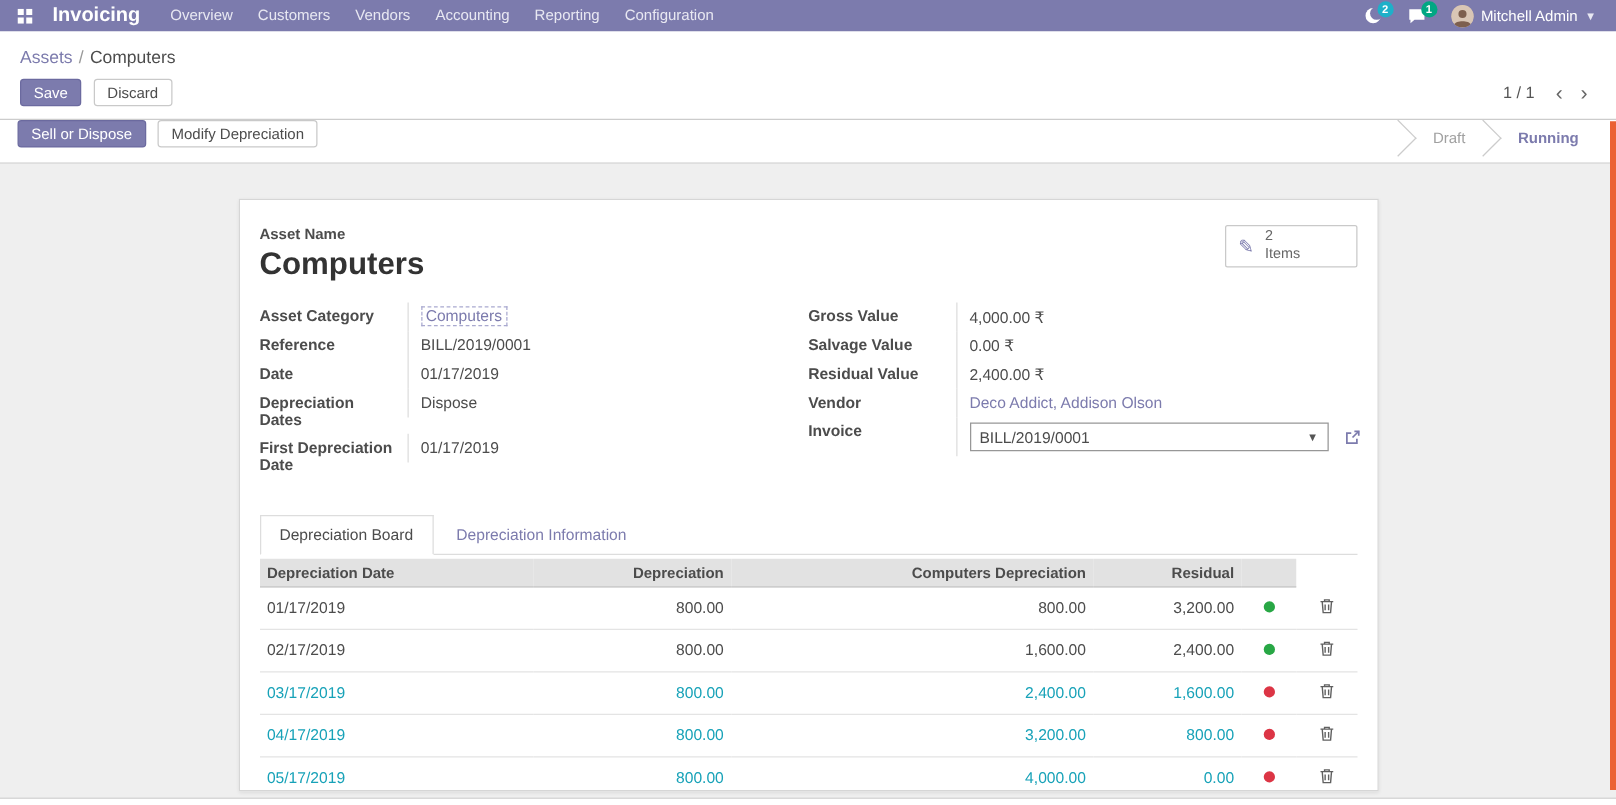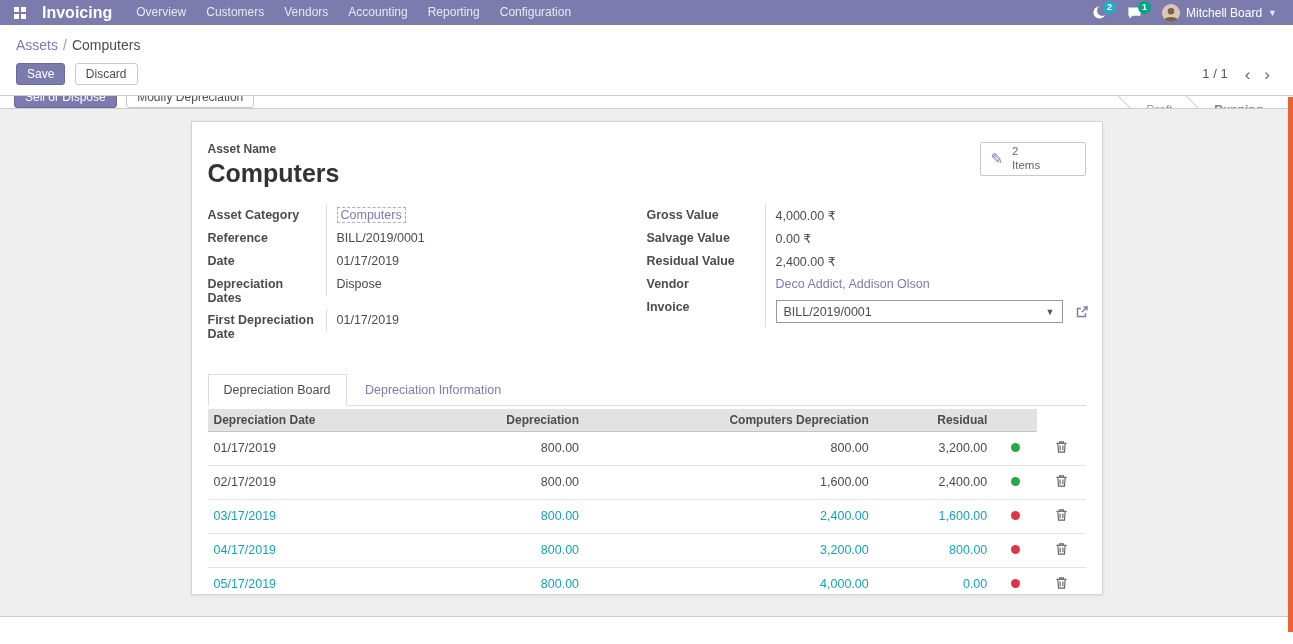--- a/index.html
+++ b/index.html
@@ -43,31 +43,31 @@
   .breadcrumb .sep{color:#999;margin:0 5px;}
   .breadcrumb .current{color:var(--text);}
   .cp-row{display:flex;justify-content:space-between;align-items:center;padding:0 16px;height:26px;margin-bottom:8px;}
   .btn{font-size:12px;padding:3px 10px;border-radius:3px;border:1px solid #c9c9c9;background:#fff;color:var(--text);cursor:pointer;margin-right:6px;}
   .btn-primary{background:var(--primary);border-color:var(--primary-dark);color:#fff;}
   .cp-right{display:flex;color:#555;}
   .pager-count{font-size:13px;margin-right:10px;}
   .pager-btn{color:#666;font-size:17px;line-height:17px;padding:0 7px;}
 
   
-  .statusbar{height:14px;background:#fff;border-top:1px solid #ccc;border-bottom:1px solid #ccc;
-    display:flex;justify-content:space-between;align-items:flex-end;padding-left:14px;overflow:hidden;}
+  .statusbar{height:36px;background:#fff;border-top:1px solid #ccc;border-bottom:1px solid #ccc;
+    display:flex;justify-content:space-between;align-items:flex-start;padding-left:14px;overflow:hidden;}
   .sb-states{display:flex;align-self:stretch;padding-right:14px;}
   .state{position:relative;padding:0 16px 0 26px;line-height:28px;font-size:12px;color:#a0a0a0;cursor:pointer;}
   .state::before{content:"";position:absolute;left:-12px;top:3.5px;width:20px;height:20px;
     border-top:1px solid #ccc;border-right:1px solid #ccc;transform:rotate(45deg);}
   .state.active{color:var(--primary);font-weight:700;}
 
   
   .content{background:#efefef;height:507px;padding-top:12px;}
-  .sheet{width:912px;height:474px;margin:0 auto;background:#fff;border:1px solid #d6d6d6;
+  .sheet{width:912px;height:474px;margin:16px auto;background:#fff;border:1px solid #d6d6d6;
     box-shadow:0 1px 3px rgba(0,0,0,.08);padding:20px 16px;overflow:hidden;}
   .sheet-head{display:flex;justify-content:space-between;align-items:flex-start;margin-bottom:16px;}
   .small-label{font-size:12px;font-weight:700;color:var(--text);margin-bottom:3px;}
   h1.asset-title{margin:0;font-size:25px;font-weight:700;color:#333;}
   .stat-btn{width:106px;height:34px;border:1px solid #c9c9c9;background:#fff;display:flex;align-items:center;
     gap:9px;padding:0 10px;color:#666;font-size:11.5px;cursor:pointer;border-radius:2px;}
   .stat-btn .pencil{color:var(--primary);font-size:15px;}
   .stat-text{display:flex;flex-direction:column;line-height:1.2;text-align:left;}
 
   .groups{display:flex;margin-top:8px;}
@@ -143,21 +143,21 @@
       <span class="badge badge-msg">1</span>
     </a>
     <a class="user-menu">
       <span class="avatar">
         <svg width="18" height="18" viewBox="0 0 20 20">
           <circle cx="10" cy="10" r="10" fill="#d9c6b5"></circle>
           <circle cx="10" cy="8" r="3.6" fill="#7d5f4e"></circle>
           <path d="M2.5 17.5c1.6-4 13.4-4 15 0a10 10 0 0 1-15 0z" fill="#7d5f4e"></path>
         </svg>
       </span>
-      <span>Mitchell Board</span>
+      <span>Mitchell Admin</span>
       <span class="caret">▼</span>
     </a>
   </div>
 </nav>
 
 <div class="breadcrumb">
   <a>Assets</a><span class="sep">/</span><span class="current">Computers</span>
 </div>
 
 <div class="cp-row">

